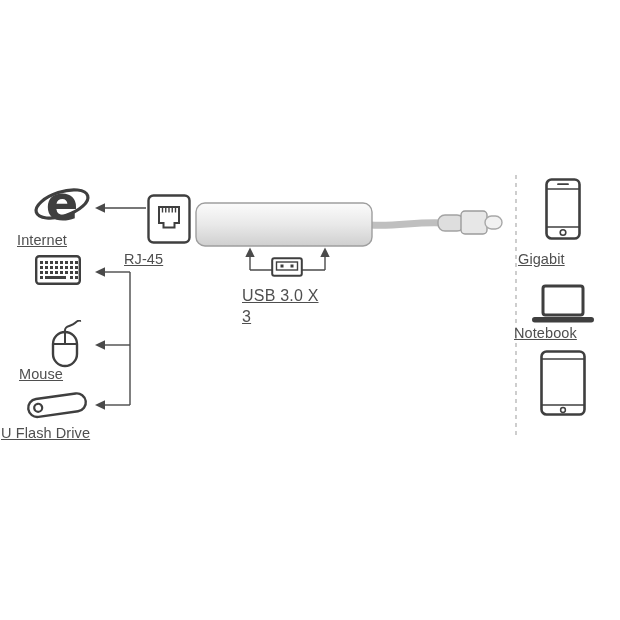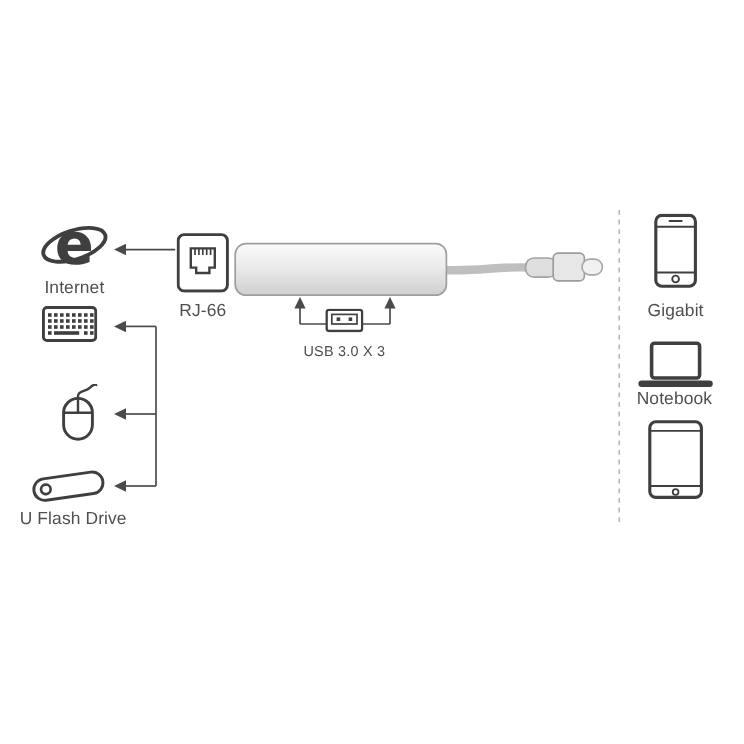--- a/index.html
+++ b/index.html
@@ -4,25 +4,25 @@
 <style>
   * { margin:0; padding:0; box-sizing:border-box; }
   html,body { background:#ffffff; }
   body { font-family:"Liberation Sans", sans-serif; }
   .canvas { position:relative; width:620px; height:620px; background:#fff; overflow:hidden; margin:0 auto; }
   .abs { position:absolute; }
   .label {
     position:absolute;
     color:var(--text,#4f4f4f);
     font-size:14.5px;
-    text-align:center;
     letter-spacing:.1px;
     line-height:1.3;
+    text-decoration:underline;
   }
-  .label.small { font-size:12px; letter-spacing:.2px; }
+  .label.small { font-size:16px; letter-spacing:.2px; }
   .rj45-lines span { display:block; }
 
   
   .strokeDev { stroke:var(--device-stroke,#3f3f3f); }
   .fillDev   { fill:var(--device-stroke,#3f3f3f); stroke:none; }
   .lines line { stroke:var(--line,#4a4a4a); stroke-width:1.4; }
   .arrows polygon { fill:var(--line,#4a4a4a); }
   .dash { stroke:#b9b9b9; stroke-width:1.4; stroke-dasharray:4 4; }
   .cable { stroke:#bfbfbf; stroke-width:7; fill:none; stroke-linecap:round; }
   .hubBody { fill:url(#hubGrad); stroke:#9e9e9e; stroke-width:1.4; }
@@ -113,40 +113,41 @@
         <rect x="40" y="21" width="3" height="3"></rect>
     </g>
   </svg>
 
   <svg class="abs" style="left:48px;top:320px" width="34" height="48" viewBox="0 0 34 48">
     <path d="M17,12 C16,5 23,7 27,3 S32,1 33,0.8" fill="none" stroke-width="2" class="strokeDev"></path>
     <rect x="5" y="12" width="24" height="34" rx="12" fill="#fff" stroke-width="2.4" class="strokeDev"></rect>
     <line x1="5" y1="24" x2="29" y2="24" stroke-width="2" class="strokeDev"></line>
     <line x1="17" y1="12" x2="17" y2="24" stroke-width="2" class="strokeDev"></line>
   </svg>
+  <div class="label" style="left:19px;top:365px;width:90px">Mouse</div>
 
   <svg class="abs" style="left:26px;top:392px;transform:rotate(-8deg)" width="64" height="26" viewBox="0 0 64 26">
     <rect x="2" y="4" width="58" height="18" rx="9" fill="#fff" stroke-width="2.4" class="strokeDev"></rect>
     <circle cx="12" cy="13" r="4" fill="none" stroke-width="2.2" class="strokeDev"></circle>
   </svg>
   <div class="label" style="left:1px;top:424px;width:120px">U Flash Drive</div>
 
   <svg class="abs" style="left:147px;top:194px" width="44" height="50" viewBox="0 0 44 50">
     <rect x="1.5" y="1.5" width="41" height="47" rx="5" fill="#fff" stroke-width="2.4" class="strokeDev"></rect>
     <path d="M12,13 h20 v16 h-4.5 v4.5 h-11 v-4.5 H12 z" fill="none" stroke-width="2" class="strokeDev"></path>
     <g stroke-width="1.4" class="strokeDev">
       <line x1="15.5" y1="13" x2="15.5" y2="18.5"></line>
       <line x1="18.75" y1="13" x2="18.75" y2="18.5"></line>
       <line x1="22" y1="13" x2="22" y2="18.5"></line>
       <line x1="25.25" y1="13" x2="25.25" y2="18.5"></line>
       <line x1="28.5" y1="13" x2="28.5" y2="18.5"></line>
     </g>
   </svg>
   <div class="label rj45-lines" style="left:124px;top:250px;width:90px">
-    <span>RJ-66</span>
+    <span>RJ-45</span>
   </div>
 
   <svg class="abs" style="left:271px;top:257px" width="32" height="20" viewBox="0 0 32 20">
     <rect x="1.2" y="1.2" width="29.6" height="17.6" rx="2" fill="#fff" stroke-width="2" class="strokeDev"></rect>
     <rect x="5.5" y="5" width="21" height="8" fill="none" stroke-width="1.4" class="strokeDev"></rect>
     <rect x="9.5" y="7.5" width="3" height="3" class="fillDev"></rect>
     <rect x="19.5" y="7.5" width="3" height="3" class="fillDev"></rect>
   </svg>
   <div class="label small" style="left:242px;top:286px;width:90px">USB 3.0 X 3</div>
 

